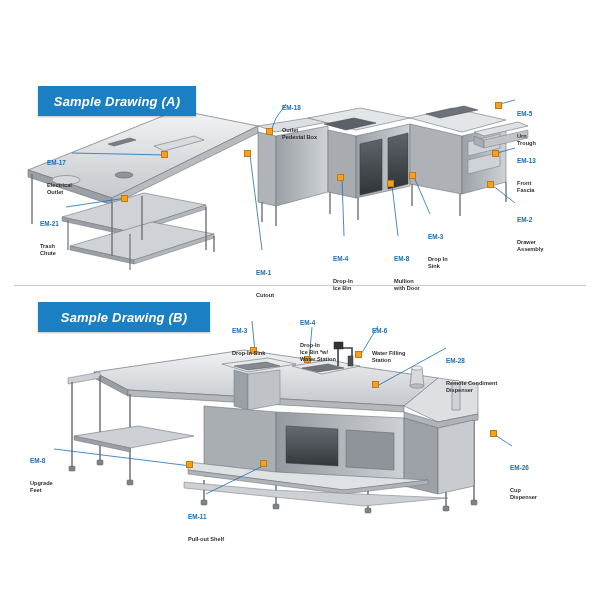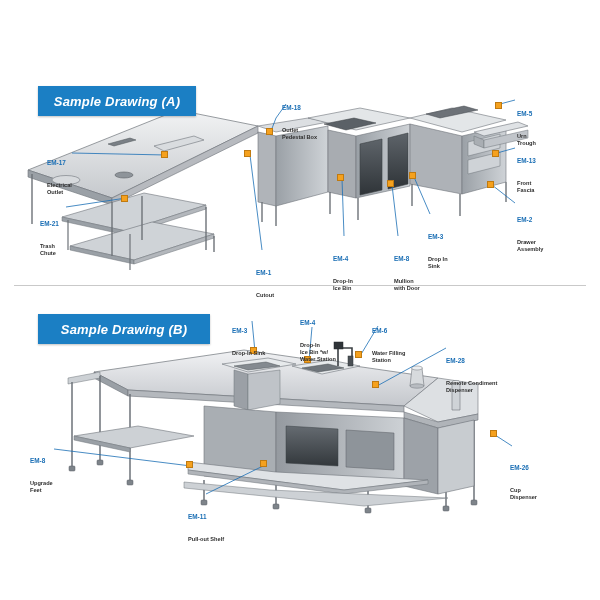--- a/index.html
+++ b/index.html
@@ -54,21 +54,21 @@
     align-items: center;
     justify-content: center;
     box-shadow: 0 1px 2px rgba(0,0,0,.25);
   }
   #banner-a {
     left: 38px; top: 86px;
     width: 158px; height: 30px;
   }
   #banner-b {
     left: 38px; top: 302px;
-    width: 172px; height: 30px; margin-top: 12px;
+    width: 172px; height: 30px;
   }
 
   
   .callout {
     position: absolute;
     font-size: 6.2px;
     line-height: 1.25;
     color: #1b6fb5;
     white-space: pre;
   }

